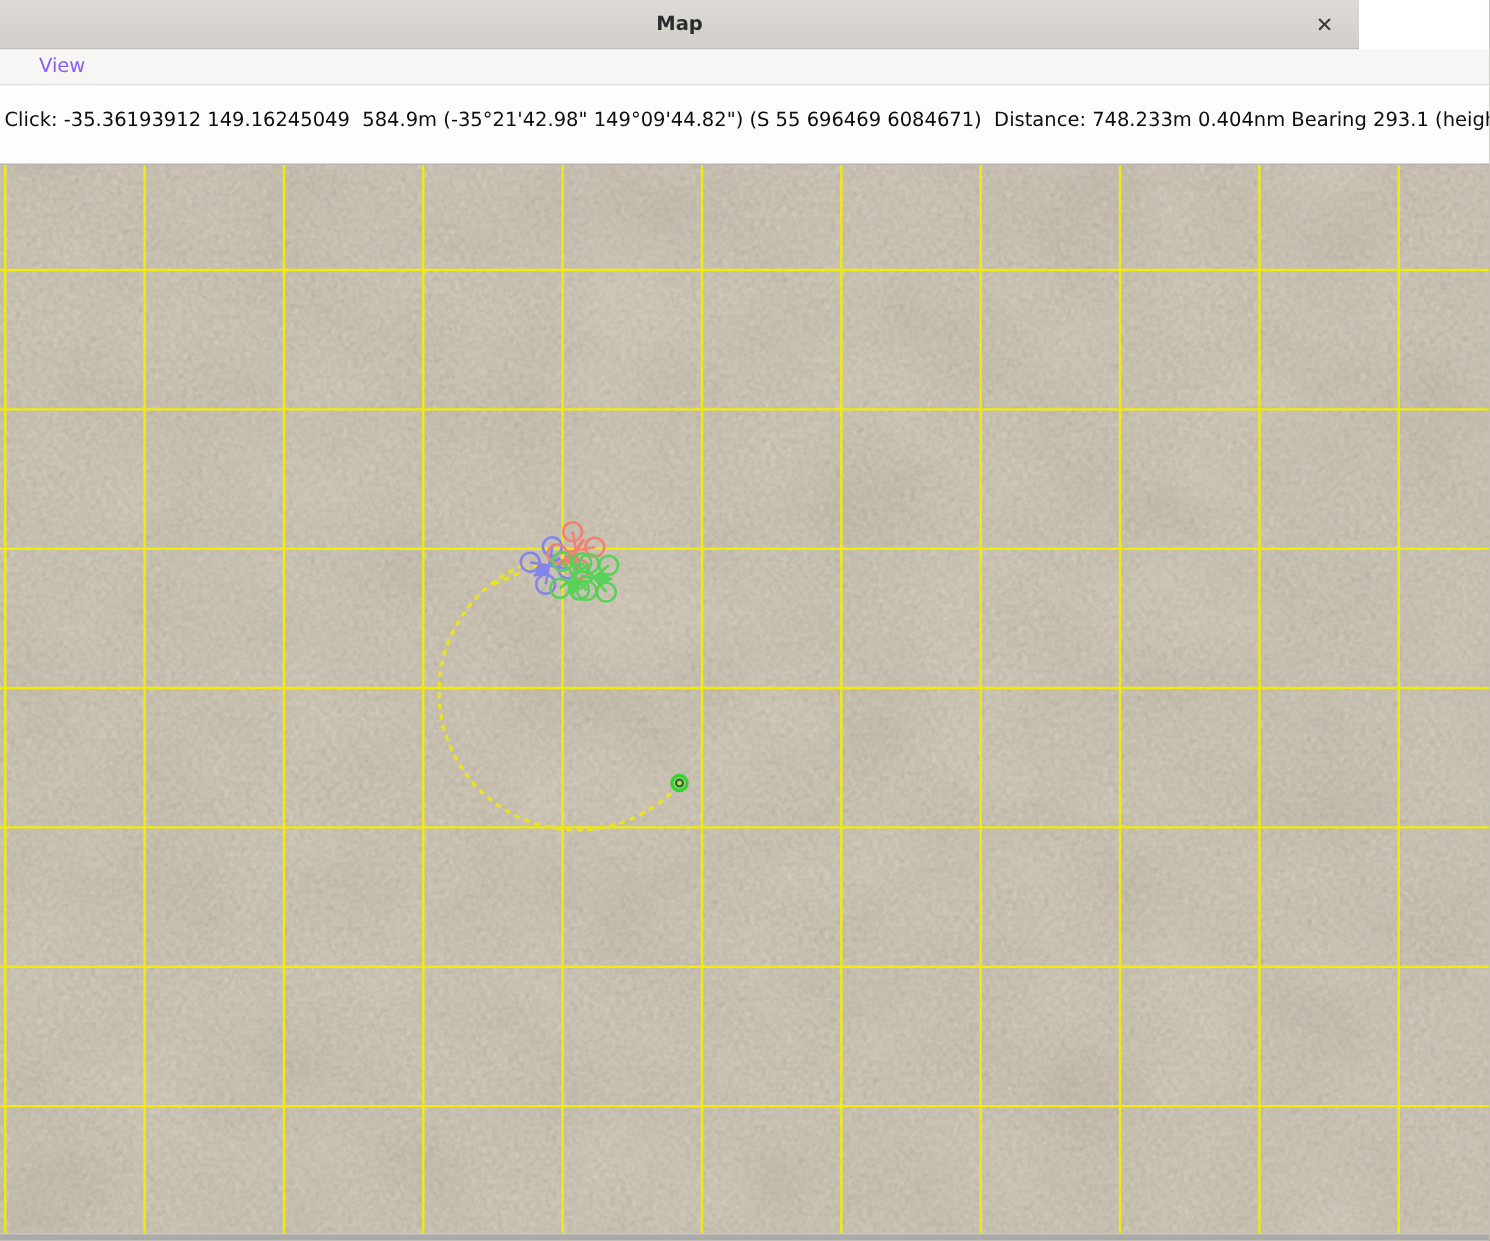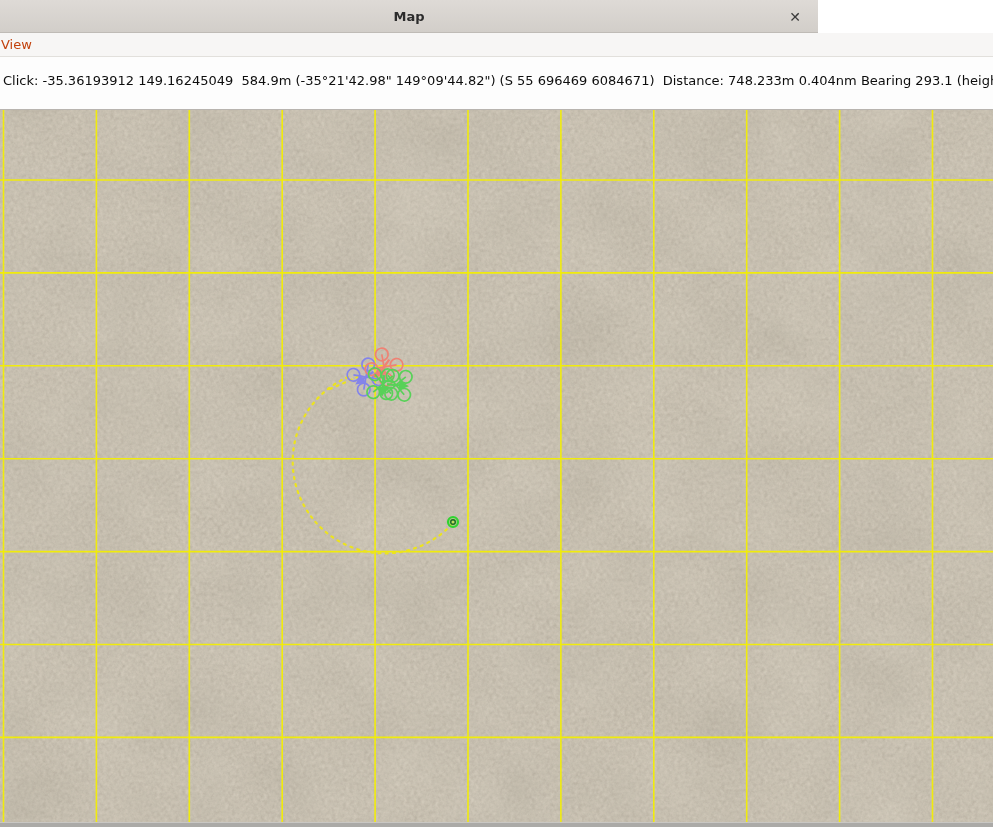--- a/index.html
+++ b/index.html
@@ -1,39 +1,39 @@
 <!DOCTYPE html>
 <html><head>
 <meta charset="utf-8">
 <style>
   html,body{margin:0;padding:0;background:#bdbbb8;}
   body{width:993px;height:827px;overflow:hidden;font-family:"DejaVu Sans","Liberation Sans",sans-serif;}
   .window{position:relative;width:993px;height:827px;background:#fff;}
 
   
   .titlebar{
-    position:absolute;left:0;top:0;width:818px;height:33px;
+    position:absolute;left:0;top:0;width:906px;height:33px;
     background:linear-gradient(#dedad6,#d2cec9);
     border-bottom:1px solid #bfbbb6;box-sizing:border-box;
     display:flex;align-items:center;justify-content:center;
   }
   .titlebar .title{font-size:13px;font-weight:bold;color:#2c2c2c;}
   .close-btn{
     position:absolute;right:10px;top:0;height:33px;width:26px;
     display:flex;align-items:center;justify-content:center;
     font-size:14px;color:#3a3a3a;cursor:pointer;
   }
 
   
   .menubar{
     position:absolute;left:0;top:33px;width:993px;height:24px;
     background:#f7f6f5;border-bottom:1px solid #e2e0dc;box-sizing:border-box;
     display:flex;align-items:center;
   }
-  .menu-item{font-size:13px;color:#c2410c;padding:0 1px;height:100%;
+  .menu-item{font-size:13px;color:#8b5cf6;padding:0 26px;height:100%;
     display:flex;align-items:center;cursor:default;}
 
   
   .statusbar{
     position:absolute;left:0;top:57px;width:993px;height:53px;
     background:#fdfdfd;border-bottom:1px solid #b8b4af;box-sizing:border-box;
     padding:15px 0 0 3px;color:#0d0d0d;
   }
   .status-line{font-size:13px;line-height:17px;white-space:pre;overflow:hidden;}
 

